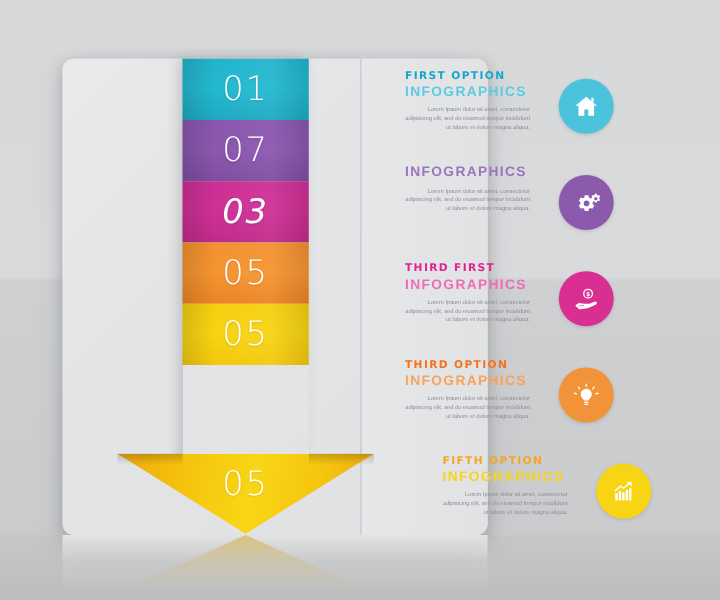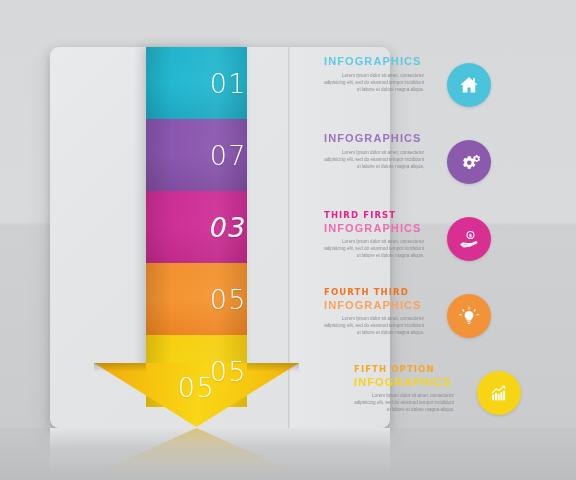--- a/index.html
+++ b/index.html
@@ -76,24 +76,24 @@
     position: absolute;
     left: 146px;
     top: 47px;
     width: 101px;
     height: 324px;
     box-shadow: -4px 0 9px rgba(70,72,76,0.22);
   }
   .band {
     position: relative;
     width: 101px;
-    height: 72px;
+    height: 49px;
     display: flex;
     align-items: center;
-    justify-content: flex-end;
+    justify-content: center;
     box-sizing: border-box;
   }
   .band::after {
     content: "";
     position: absolute;
     left: 0; top: 0; right: 0; bottom: 0;
     background: linear-gradient(90deg, rgba(0,0,0,0.13) 0%, rgba(0,0,0,0) 26%, rgba(255,255,255,0.05) 70%, rgba(0,0,0,0.10) 100%);
     pointer-events: none;
   }
   .band .num {
@@ -268,20 +268,21 @@
     <div class="arrow-shadow-l"></div>
     <div class="arrow-shadow-r"></div>
     <div class="arrow-num">05</div>
   </div>
   <div class="arrow-reflect"></div>
 
   <div class="rows">
 
     <div class="row row-1">
       <div class="row-text">
+        <div class="row-title" style="color:#17a6c6">FIRST OPTION</div>
         <div class="row-sub" style="color:#5bcbe3">INFOGRAPHICS</div>
         <div class="row-body">Lorem Ipsum dolor sit amet, consectetur adipisicing elit, sed do eiusmod tempor incididunt ut labore et dolore magna aliqua.</div>
       </div>
       <div class="icon-circle" style="background:#4cc3dd">
         <span>
           <svg width="22" height="22" viewBox="0 0 24 24" fill="#ffffff">
             <path d="M12 3.6 2.6 11.6h2.6v8.6h5.1v-5.4h3.4v5.4h5.1v-8.6h2.6L12 3.6z"></path>
             <rect x="16.4" y="4.6" width="2" height="3.6"></rect>
           </svg>
         </span>
@@ -315,21 +316,21 @@
             <circle cx="13" cy="7.2" r="3.6" stroke="#ffffff" stroke-width="1.1" fill="none"></circle>
             <text x="13" y="9.4" font-size="5" fill="#ffffff" text-anchor="middle" font-family="DejaVu Sans, sans-serif" font-weight="bold">$</text>
             <path d="M3 17.2l2.3-1.6 4.6.6h3.2c.75 0 .75 1.1 0 1.1h-3.1M3 17.2l2.9 2.6 6.6-.9 6.9-3.2c.8-.4.2-1.6-.7-1.25l-5.1 2" stroke="#ffffff" stroke-width="1.1" stroke-linecap="round" stroke-linejoin="round" fill="#ffffff" fill-opacity="0.95"></path>
           </svg>
         </span>
       </div>
     </div>
 
     <div class="row row-4">
       <div class="row-text">
-        <div class="row-title" style="color:#f4731a">FOURTH THIRD</div>
+        <div class="row-title" style="color:#f4731a">THIRD OPTION</div>
         <div class="row-sub" style="color:#f9a25a">INFOGRAPHICS</div>
         <div class="row-body">Lorem Ipsum dolor sit amet, consectetur adipisicing elit, sed do eiusmod tempor incididunt ut labore et dolore magna aliqua.</div>
       </div>
       <div class="icon-circle" style="background:#f2933a">
         <span>
           <svg width="22" height="22" viewBox="0 0 24 24" fill="#ffffff">
             <path d="M12 6.6c-2.7 0-4.8 2.1-4.8 4.65 0 1.75.95 3.05 1.85 4 .55.6.85 1.05.9 1.6h4.1c.05-.55.35-1 .9-1.6.9-.95 1.85-2.25 1.85-4C16.8 8.7 14.7 6.6 12 6.6z"></path>
             <rect x="9.95" y="17.8" width="4.1" height="1.15" rx="0.5"></rect>
             <rect x="10.4" y="19.6" width="3.2" height="1.1" rx="0.5"></rect>
             <rect x="11.4" y="1.9" width="1.2" height="3.1" rx="0.6"></rect>

